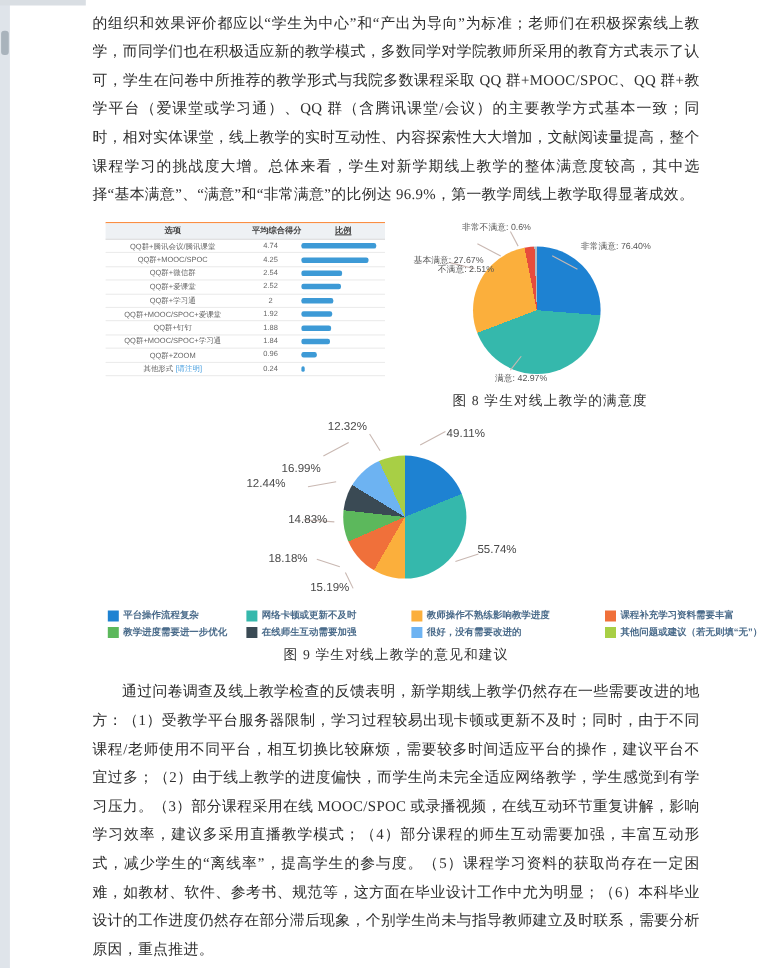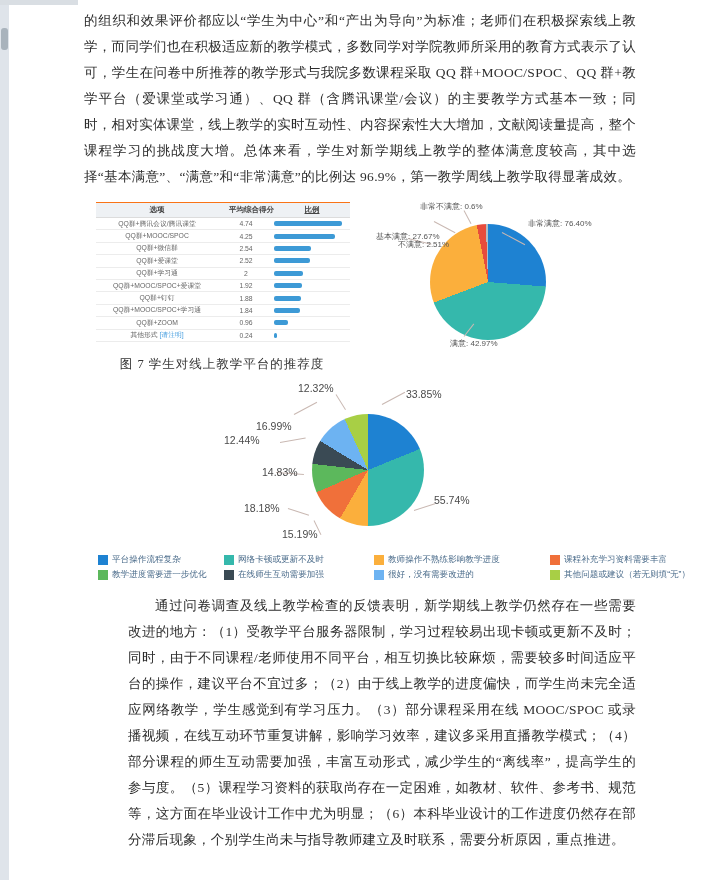--- a/index.html
+++ b/index.html
@@ -4,21 +4,21 @@
 <style>
   * { margin:0; padding:0; box-sizing:border-box; }
   html,body { width:713px; height:880px; overflow:hidden; background:#ffffff;
     font-family:"Liberation Serif","DejaVu Serif",serif; color:#2d2d2d; }
   .scan-edge { position:absolute; left:0; top:0; width:9px; height:880px; background:#dfe4ea; }
   .scan-edge-top { position:absolute; left:0; top:0; width:78px; height:5px; background:#d9dee3; }
   .edge-thumb { position:absolute; left:1px; top:28px; width:7px; height:22px; background:#a9b3bc; border-radius:3px; }
   .content { position:relative; width:552px; margin:8px 0 0 84px; }
   .para { font-size:13.5px; line-height:26px; text-align:justify; letter-spacing:0.3px; }
   .para.indent { text-indent:2em; }
-  .para2 { margin-top:12px;margin-left:44px; }
+  .para2 { margin-top:12px; }
 
   
   .fig-row { position:relative; height:180px; margin-top:8px; font-family:"Liberation Sans","DejaVu Sans",sans-serif; }
   .fig7 { position:absolute; left:12px; top:4px; width:254px; border-top:1px solid #f97316; }
   .t-head { display:flex; background:#eef1f4; border-bottom:1px solid #dcdcdc; height:15px; align-items:center; }
   .t-head div { font-size:7.5px; font-weight:bold; color:#444; }
   .t-row { display:flex; height:12.4px; align-items:center; border-bottom:1px solid #ececec; }
   .t-label { width:122px; font-size:6.8px; color:#666; text-align:center; white-space:nowrap; overflow:hidden; }
   .t-score { width:56px; font-size:6.8px; color:#666; text-align:center; }
   .t-bar { flex:1; display:flex; align-items:center; }
@@ -64,21 +64,21 @@
   .f9-line-1 { left:330px; top:130px; width:22px; transform:rotate(-18deg); }
   .f9-line-2 { left:230px; top:140px; width:16px; transform:rotate(64deg); }
   .f9-line-3 { left:204px; top:128px; width:22px; transform:rotate(18deg); }
   .f9-line-4 { left:192px; top:92px; width:28px; transform:rotate(4deg); }
   .f9-line-5 { left:196px; top:62px; width:26px; transform:rotate(-10deg); }
   .f9-line-6 { left:210px; top:34px; width:26px; transform:rotate(-28deg); }
   .f9-line-7 { left:252px; top:14px; width:18px; transform:rotate(58deg); }
 
   .legend { display:grid; grid-template-columns:116px 140px 166px auto; gap:3px 10px; margin:6px 0 0 14px;
     font-family:"Liberation Sans","DejaVu Sans",sans-serif; }
-  .lg-item { display:flex; align-items:center; gap:4px; }
+  .lg-item { display:flex; align-items:center; gap:4px;font-weight:bold; }
   .lg-swatch { width:10px; height:10px; display:inline-block; flex:none; }
   .lg-text { font-size:8.6px; color:#4a6b8a; white-space:nowrap; }
   #cap9 { position:static; display:block; margin-top:6px; text-align:center; width:100%; }
 </style>
 </head>
 <body>
 
 <div class="scan-edge"></div>
 <div class="scan-edge-top"></div>
 <div class="edge-thumb"></div>
@@ -175,27 +175,27 @@
         <i class="f8-line f8-line-1"></i>
         <span class="f8-label f8-label-1">满意: 42.97%</span>
         <i class="f8-line f8-line-2"></i>
         <span class="f8-label f8-label-2">基本满意: 27.67%</span>
         <i class="f8-line f8-line-3"></i>
         <span class="f8-label f8-label-3">不满意: 2.51%</span>
         <i class="f8-line f8-line-4"></i>
         <span class="f8-label f8-label-4">非常不满意: 0.6%</span>
       </div>
 
-    <div id="cap7" class="fig-caption">图 7  学生对线上教学平台的推荐度</div>
+    <div id="cap8" class="fig-caption">图 8  学生对线上教学的满意度</div>
   </div>
 
   <div class="fig9">
     <div id="fig9-pie" class="pie" style="background: conic-gradient(rgb(30, 130, 210) 0deg, rgb(30, 130, 210) 67.87deg, rgb(53, 184, 172) 67.87deg, rgb(53, 184, 172) 179.64deg, rgb(251, 175, 60) 179.64deg, rgb(251, 175, 60) 210.1deg, rgb(240, 112, 58) 210.1deg, rgb(240, 112, 58) 246.55deg, rgb(92, 184, 92) 246.55deg, rgb(92, 184, 92) 276.29deg, rgb(58, 74, 84) 276.29deg, rgb(58, 74, 84) 301.23deg, rgb(109, 179, 242) 301.23deg, rgb(109, 179, 242) 335.3deg, rgb(168, 207, 69) 335.3deg, rgb(168, 207, 69) 360deg);"></div>
   <i class="f9-line f9-line-0"></i>
-      <span class="f9-label f9-label-0">33.85%</span>
+      <span class="f9-label f9-label-0">49.11%</span>
       <i class="f9-line f9-line-1"></i>
       <span class="f9-label f9-label-1">55.74%</span>
       <i class="f9-line f9-line-2"></i>
       <span class="f9-label f9-label-2">15.19%</span>
       <i class="f9-line f9-line-3"></i>
       <span class="f9-label f9-label-3">18.18%</span>
       <i class="f9-line f9-line-4"></i>
       <span class="f9-label f9-label-4">14.83%</span>
       <i class="f9-line f9-line-5"></i>
       <span class="f9-label f9-label-5">12.44%</span>
@@ -233,16 +233,17 @@
       <div class="lg-item">
         <span class="lg-swatch" style="background: rgb(109, 179, 242);"></span>
         <span class="lg-text">很好，没有需要改进的</span>
       </div>
       <div class="lg-item">
         <span class="lg-swatch" style="background: rgb(168, 207, 69);"></span>
         <span class="lg-text">其他问题或建议（若无则填“无”）</span>
       </div>
     </div>
 
+  <div id="cap9" class="fig-caption">图 9  学生对线上教学的意见和建议</div>
 
   <p class="para indent para2">通过问卷调查及线上教学检查的反馈表明，新学期线上教学仍然存在一些需要改进的地方：（1）受教学平台服务器限制，学习过程较易出现卡顿或更新不及时；同时，由于不同课程/老师使用不同平台，相互切换比较麻烦，需要较多时间适应平台的操作，建议平台不宜过多；（2）由于线上教学的进度偏快，而学生尚未完全适应网络教学，学生感觉到有学习压力。（3）部分课程采用在线 MOOC/SPOC 或录播视频，在线互动环节重复讲解，影响学习效率，建议多采用直播教学模式；（4）部分课程的师生互动需要加强，丰富互动形式，减少学生的“离线率”，提高学生的参与度。（5）课程学习资料的获取尚存在一定困难，如教材、软件、参考书、规范等，这方面在毕业设计工作中尤为明显；（6）本科毕业设计的工作进度仍然存在部分滞后现象，个别学生尚未与指导教师建立及时联系，需要分析原因，重点推进。</p>
 
 </div>
 
 </body></html>

